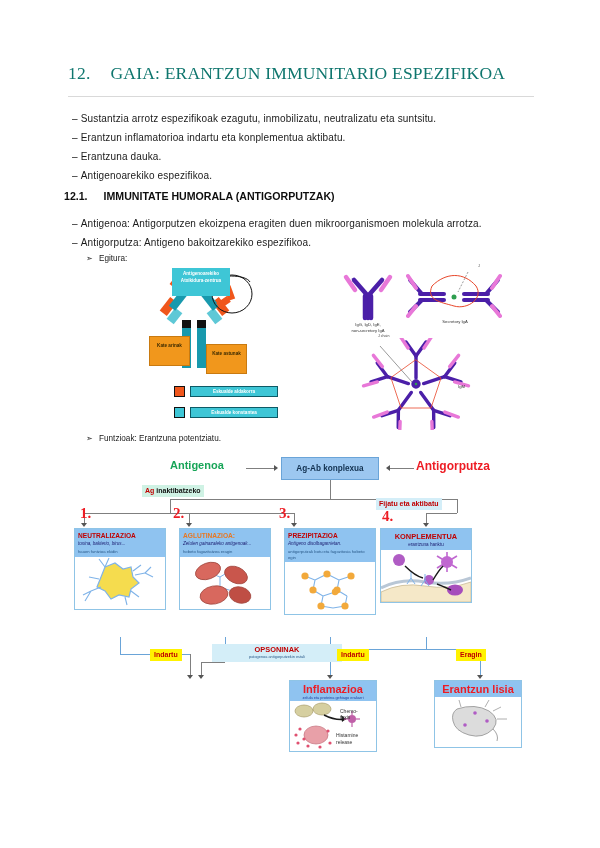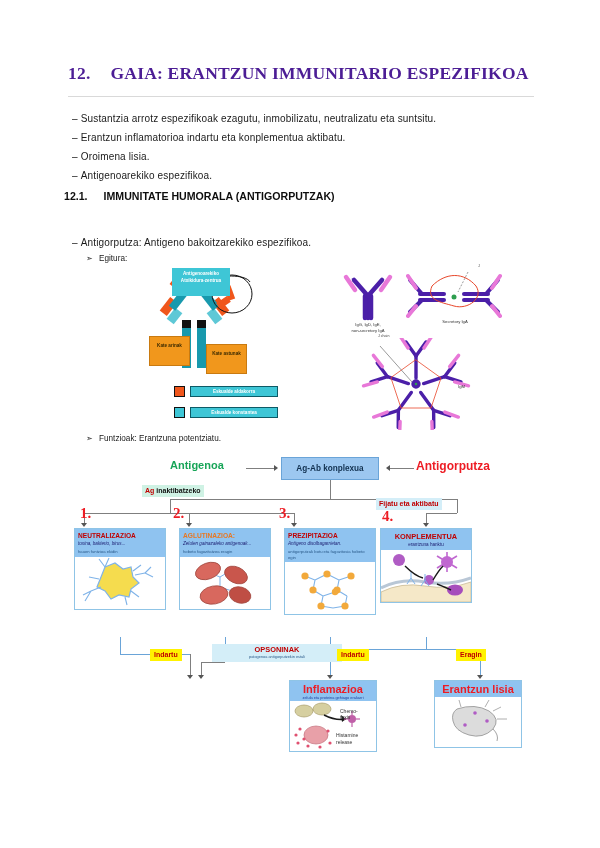--- a/index.html
+++ b/index.html
@@ -23,22 +23,22 @@
   }
 
   
   .doc-title {
     position: absolute;
     left: 68px;
     top: 63px;
     width: 468px;
     font-family: "Liberation Serif", serif;
     font-size: 17.5px;
-    font-weight: bold;
-    color: #4c1d95;
+    font-weight: normal;
+    color: #0f766e;
     letter-spacing: 0.2px;
     white-space: nowrap;
   }
   .doc-title .num { margin-right: 20px; }
 
   .title-rule {
     position: absolute;
     left: 68px;
     top: 96px;
     width: 466px;
@@ -377,30 +377,33 @@
   </div>
   <div class="title-rule"></div>
 
   <div class="dash-item" style="top:113px">
     <span class="dash">–</span><span>Sustantzia arrotz espezifikoak ezagutu, inmobilizatu, neutralizatu eta suntsitu.</span>
   </div>
   <div class="dash-item" style="top:132px">
     <span class="dash">–</span><span>Erantzun inflamatorioa indartu eta konplementua aktibatu.</span>
   </div>
   <div class="dash-item" style="top:151px">
-    <span class="dash">–</span><span>Oroimena lisia.</span>
+    <span class="dash">–</span><span>Erantzuna dauka.</span>
   </div>
   <div class="dash-item" style="top:170px">
     <span class="dash">–</span><span>Antigenoarekiko espezifikoa.</span>
   </div>
 
   <div class="sub-heading">
     <span class="snum">12.1.</span><span>IMMUNITATE HUMORALA (ANTIGORPUTZAK)</span>
   </div>
 
+  <div class="dash-item" style="top:218px">
+    <span class="dash">–</span><span>Antigenoa: Antigorputzen ekoizpena eragiten duen mikroorganismoen molekula arrotza.</span>
+  </div>
   <div class="dash-item" style="top:237px">
     <span class="dash">–</span><span>Antigorputza: Antigeno bakoitzarekiko espezifikoa.</span>
   </div>
 
   <div class="arrow-item" style="top:254px">
     <span class="arr">➣</span><span>Egitura:</span>
   </div>
 
   <div class="ab-fig">
 

